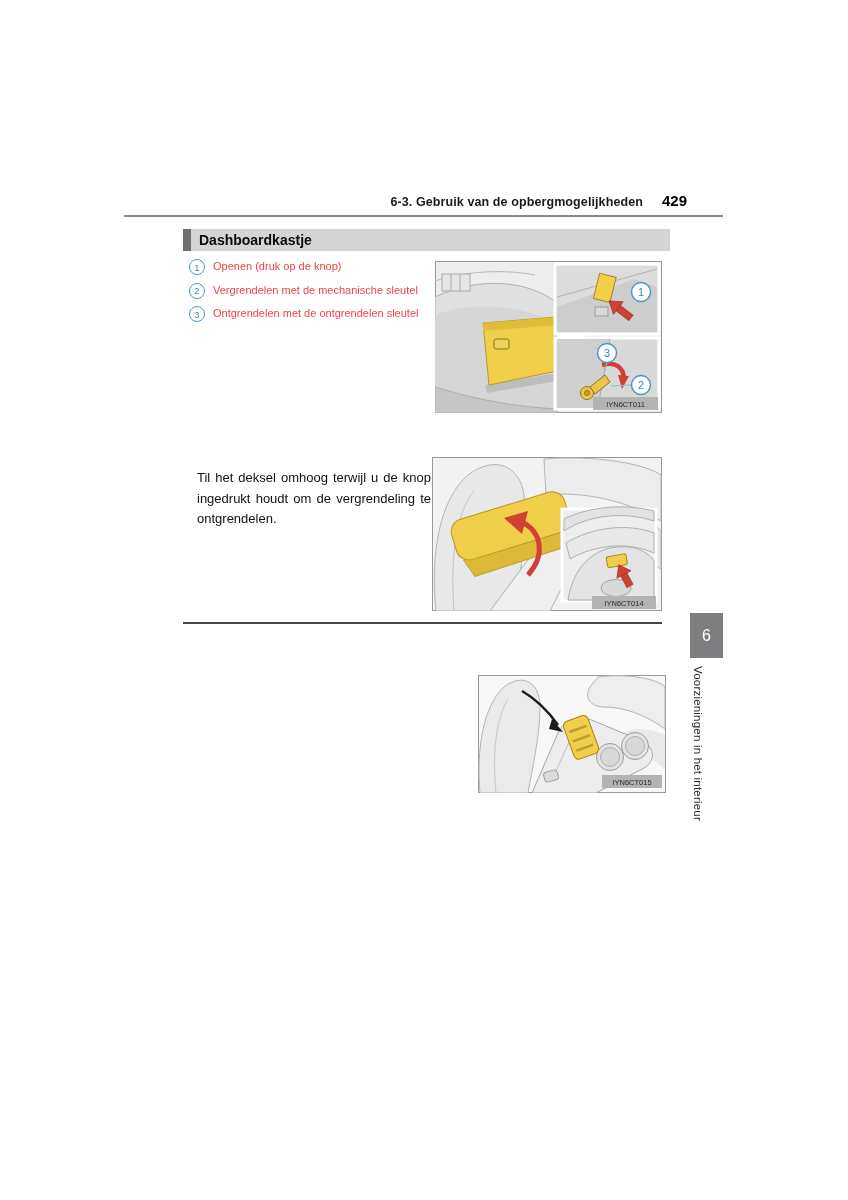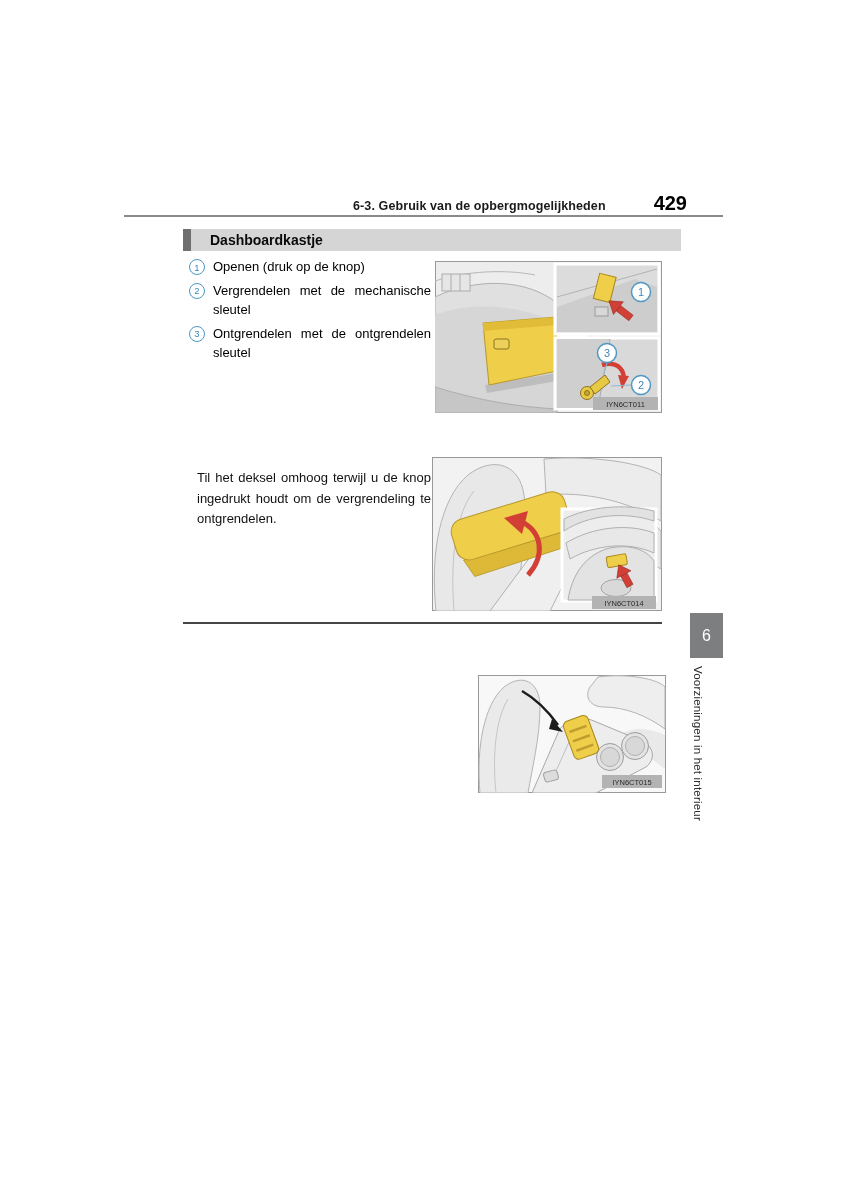--- a/index.html
+++ b/index.html
@@ -2,35 +2,35 @@
 <html><head>
 <meta charset="utf-8">
 <style>
   html,body{margin:0;padding:0;background:#ffffff;}
   body{width:848px;height:1200px;font-family:"Liberation Sans", sans-serif;color:#111;}
   .page{position:relative;width:848px;height:1020px;background:#fff;overflow:hidden;text-decoration:underline;}
 
   
   .header-row{position:absolute;left:124px;top:192px;width:599px;display:flex;justify-content:flex-end;align-items:baseline;}
   .header-title{font-size:12.5px;font-weight:bold;color:#1a1a1a;letter-spacing:0.1px;}
-  .header-pagenum{font-size:20px;font-weight:bold;color:#000;margin-left:48px;margin-right:36px;}
+  .header-pagenum{font-size:15px;font-weight:bold;color:#000;margin-left:19px;margin-right:36px;}
   .header-rule{position:absolute;left:124px;top:215px;width:599px;height:2px;background:#8a8a8a;}
 
   
-  .section-bar{position:absolute;left:183px;width:471px;height:22px;background:#d5d5d5;border-left:8px solid #6f6f6f;display:flex;align-items:center;padding-left:19px;}
+  .section-bar{position:absolute;left:183px;width:471px;height:22px;background:#d5d5d5;border-left:8px solid #6f6f6f;display:flex;align-items:center;padding-left:8px;}
   .section-bar .bar-title{font-size:14px;font-weight:bold;color:#0a0a0a;}
   .bar-dashboard{top:229px;}
   .bar-console{top:427px;}
 
   
   .list{position:absolute;left:189px;top:257px;width:242px;}
   .list-item{display:flex;gap:8px;margin-bottom:4px;}
   .callout-badge{flex:0 0 auto;width:14px;height:14px;margin-top:2px;border:1.4px solid #4f97c4;border-radius:50%;
     display:flex;align-items:center;justify-content:center;font-size:9.5px;color:#3c87bd;}
-  .item-text{font-size:13px;line-height:19.5px;text-align:justify;color:#000000;}
+  .item-text{font-size:11px;line-height:19.5px;text-align:justify;color:#ef4444;}
 
   
   .body-par{position:absolute;font-size:13px;color:#111;text-align:justify;}
   .par-console{left:197px;top:455px;width:234px;line-height:20.5px;}
   .par-tray{left:197px;top:635px;width:250px;line-height:16.5px;}
 
   
   .figure{position:absolute;}
   .fig-dashboard{left:435px;top:261px;width:227px;height:152px;}
   .fig-console{left:432px;top:457px;width:230px;height:154px;border-radius:9px;}

